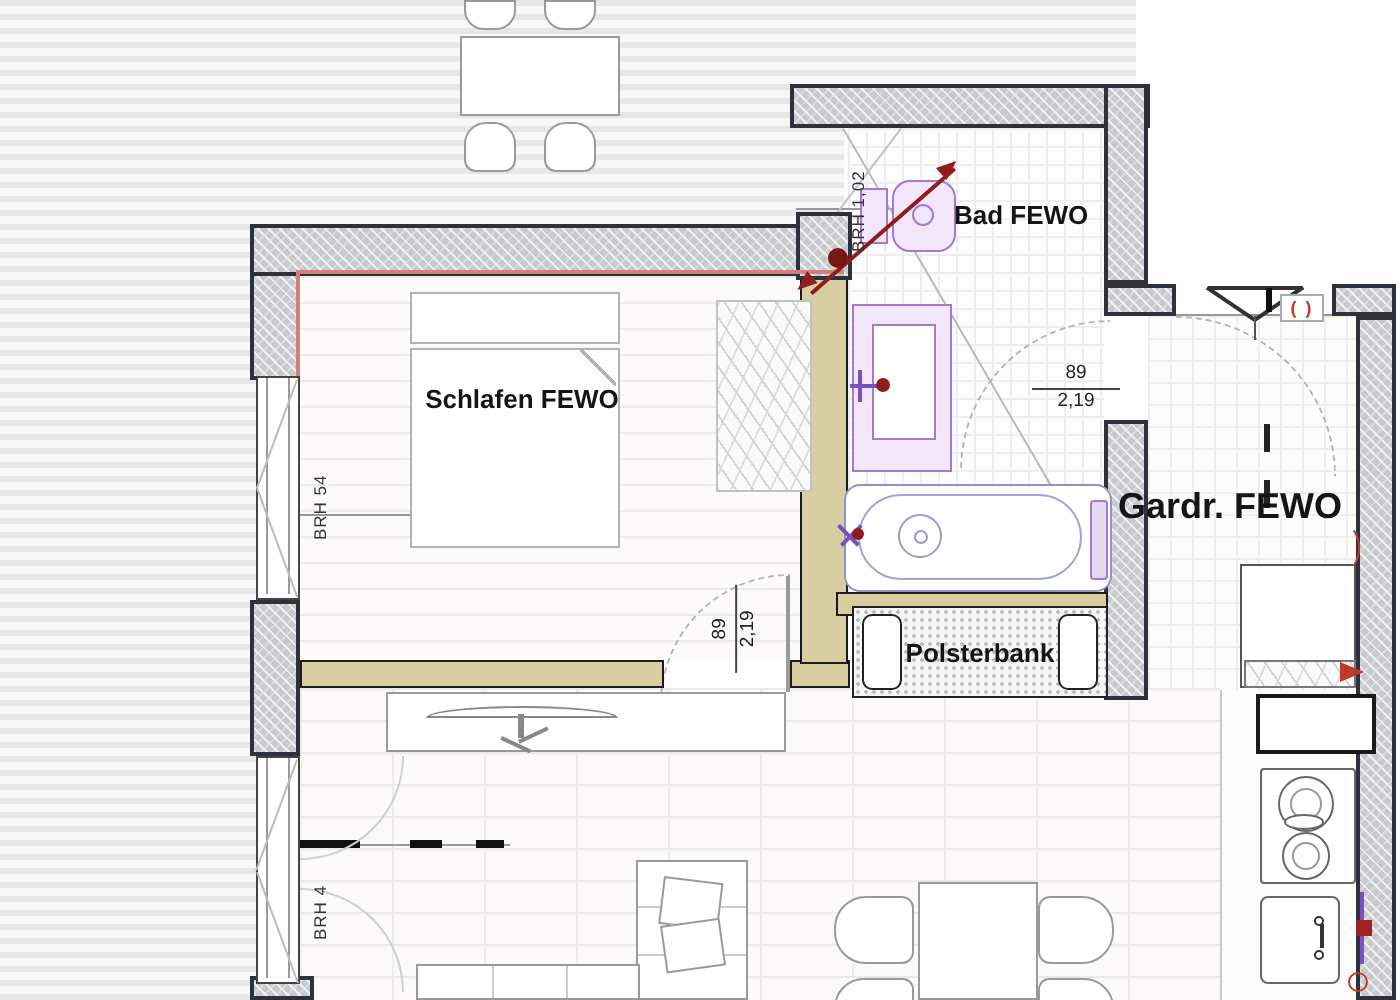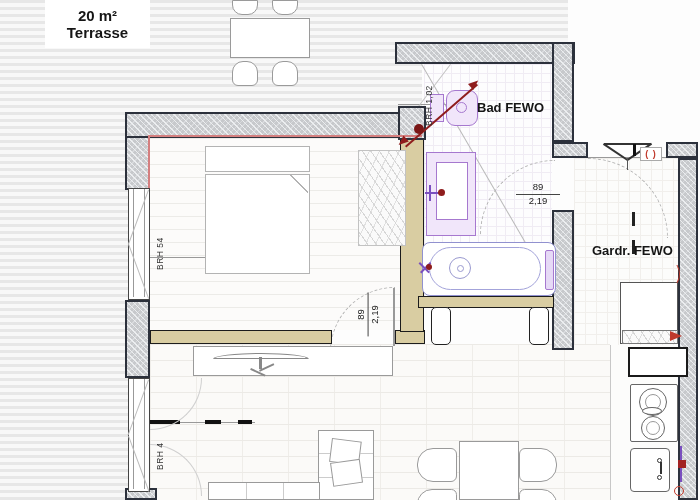--- a/index.html
+++ b/index.html
@@ -34,24 +34,20 @@
 </style>
 </head>
 <body>
 
 <div id="plan">
 
   <div class="abs stripes" style="left:0;top:0;width:130px;height:500px"></div>
   <div class="abs stripes" style="left:130px;top:0;width:292px;height:118px"></div>
   <div class="abs stripes" style="left:422px;top:0;width:146px;height:46px"></div>
 
-  <div class="abs" style="left:45px;top:0;width:105px;height:48px;background:#fff;display:flex;flex-direction:column;align-items:center;justify-content:center">
-    <span class="lbl" style="font-size:15px">20 m²</span>
-    <span class="lbl" style="font-size:15px">Terrasse</span>
-  </div>
 
   <div class="abs furn" style="left:232px;top:0;width:26px;height:15px;border-radius:0 0 10px 10px"></div>
   <div class="abs furn" style="left:272px;top:0;width:26px;height:15px;border-radius:0 0 10px 10px"></div>
   <div class="abs furn" style="left:230px;top:18px;width:80px;height:40px"></div>
   <div class="abs furn" style="left:232px;top:61px;width:26px;height:25px;border-radius:11px 11px 6px 6px"></div>
   <div class="abs furn" style="left:272px;top:61px;width:26px;height:25px;border-radius:11px 11px 6px 6px"></div>
 
   <div class="abs planks" style="left:150px;top:138px;width:250px;height:192px"></div>
   <div class="abs tile" style="left:424px;top:64px;width:128px;height:232px"></div>
   <div class="abs grid" style="left:574px;top:158px;width:104px;height:190px"></div>
@@ -148,20 +144,23 @@
 
   <div class="abs" style="left:640px;top:147px;width:22px;height:14px;background:#fff;border:1px solid #aaa;display:flex;align-items:center;justify-content:center">
     <span style="color:#c0392b;font-weight:bold;font-size:9px;letter-spacing:1px">( )</span>
   </div>
 
   <div class="abs" style="left:632px;top:212px;width:3px;height:14px;background:#222"></div>
   <div class="abs" style="left:632px;top:240px;width:3px;height:14px;background:#222"></div>
   <div class="abs" style="left:620px;top:282px;width:58px;height:62px;background:#fff;border:1.5px solid #555"></div>
   <div class="abs" style="left:664px;top:262px;width:16px;height:24px;border:1.5px solid transparent;border-right-color:#c0392b;border-radius:50%"></div>
 
+  <div class="abs stip" style="left:426px;top:303px;width:128px;height:46px;display:flex;align-items:center;justify-content:center">
+    <span class="lbl" style="font-size:13px">Polsterbank</span>
+  </div>
   <div class="abs" style="left:431px;top:307px;width:20px;height:38px;background:#fff;border:1.5px solid #222;border-radius:5px"></div>
   <div class="abs" style="left:529px;top:307px;width:20px;height:38px;background:#fff;border:1.5px solid #222;border-radius:5px"></div>
 
   <div class="abs furn" style="left:193px;top:346px;width:200px;height:30px"></div>
   <div class="abs" style="left:213px;top:353px;width:96px;height:6px;border:1.2px solid #888;border-radius:50%/100% 100% 0 0;background:#fff"></div>
   <div class="abs" style="left:259px;top:357px;width:3px;height:12px;background:#888"></div>
   <div class="abs rot" style="left:251px;top:368px;width:16px;height:2px;background:#888;transform:rotate(25deg)"></div>
   <div class="abs rot" style="left:259px;top:370px;width:16px;height:2px;background:#888;transform:rotate(-25deg)"></div>
 
   <div class="abs furn" style="left:318px;top:430px;width:56px;height:70px">
@@ -194,22 +193,23 @@
     </div>
   </div>
   <div class="abs" style="left:630px;top:448px;width:40px;height:44px;background:#fff;border:1.5px solid #666;border-radius:4px"></div>
   <div class="abs" style="left:660px;top:462px;width:2px;height:12px;background:#333"></div>
   <div class="abs" style="left:657px;top:458px;width:5px;height:5px;border:1px solid #333;border-radius:50%"></div>
   <div class="abs" style="left:657px;top:475px;width:5px;height:5px;border:1px solid #333;border-radius:50%"></div>
   <div class="abs" style="left:680px;top:446px;width:2px;height:36px;background:#7a4fbf"></div>
   <div class="abs" style="left:678px;top:460px;width:8px;height:8px;background:#a22222"></div>
   <div class="abs" style="left:674px;top:486px;width:10px;height:10px;border:1.5px solid #c0392b;border-radius:50%"></div>
 
+  <div class="abs lbl" style="left:200px;top:192px;width:122px;text-align:center;font-size:13px">Schlafen FEWO</div>
   <div class="abs lbl" style="left:477px;top:100px;font-size:13px">Bad FEWO</div>
-  <div class="abs lbl" style="left:592px;top:243px;font-size:13px">Gardr. FEWO</div>
+  <div class="abs lbl" style="left:559px;top:243px;font-size:18px">Gardr. FEWO</div>
 
   <div class="abs vtext" style="left:155px;top:218px;height:52px">BRH 54</div>
   <div class="abs vtext" style="left:155px;top:420px;height:50px">BRH 4</div>
   <div class="abs vtext" style="left:424px;top:66px;height:60px">BRH 1,02</div>
 
   <div class="abs frac" style="left:516px;top:182px;width:44px">
     <span>89</span>
     <span class="bar"></span>
     <span>2,19</span>
   </div>

